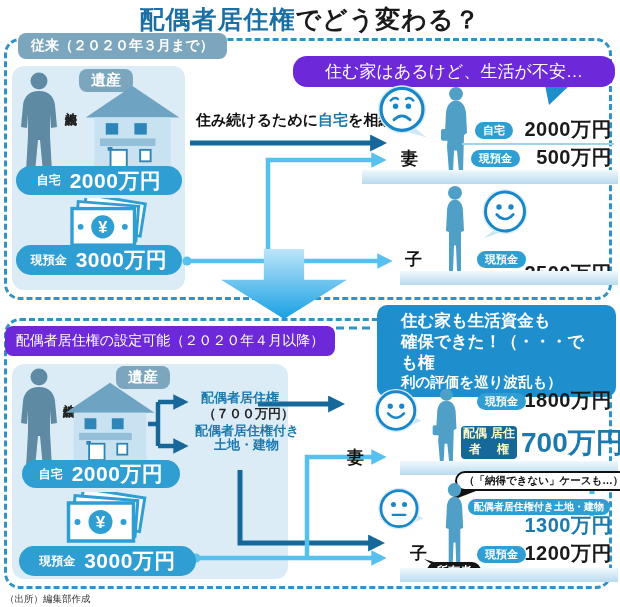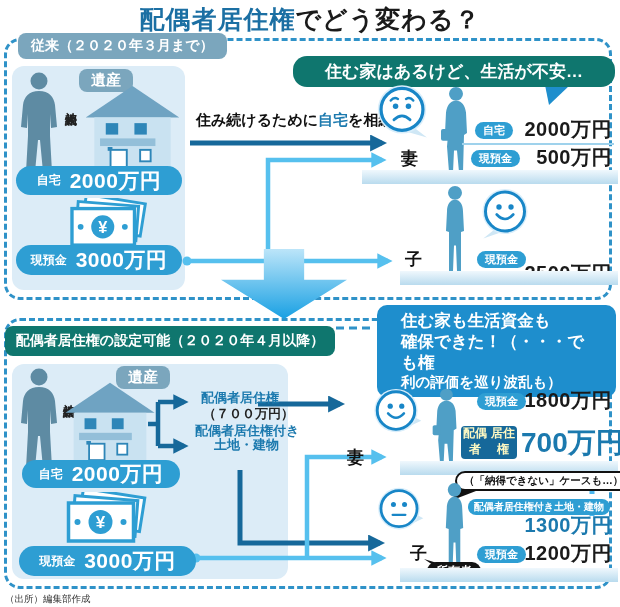--- a/index.html
+++ b/index.html
@@ -9,21 +9,21 @@
 .abs{position:absolute}
 .dashbox{border:3px dashed #2f92c8;border-radius:16px;background:transparent}
 .tag{background:#7ba6bd;color:#fff;font-weight:bold;border-radius:8px;display:flex;align-items:center;justify-content:center;white-space:nowrap}
 .panel{background:#dcecf7;border-radius:12px}
 .pill{background:#2e9ed3;border-radius:16px;color:#fff;display:flex;align-items:center;justify-content:center;gap:9px;white-space:nowrap}
 .pill .sm{font-size:12px;font-weight:bold}
 .pill .lg{font-size:21px;font-weight:bold;letter-spacing:.5px}
 .minipill{background:#2e9ed3;border-radius:9px;color:#fff;font-size:11px;font-weight:bold;padding:2px 8px;line-height:1.2;display:inline-block;white-space:nowrap}
 .val{font-size:20px;font-weight:bold;color:#1a1a1a;letter-spacing:.5px;white-space:nowrap}
 .valblue{color:#1b79ae}
-.bubble{background:#0f766e;color:#fff;font-weight:bold;border-radius:14px;display:flex;align-items:center;justify-content:center;white-space:nowrap}
+.bubble{background:#6d28d9;color:#fff;font-weight:normal;border-radius:14px;display:flex;align-items:center;justify-content:center;white-space:nowrap}
 .name{font-size:17px;font-weight:bold;color:#111;white-space:nowrap}
 .vtext{writing-mode:vertical-rl;font-size:12px;color:#222;letter-spacing:1px;font-weight:bold}
 .ground{background:linear-gradient(180deg,#f0f8fd,#b9dbee)}
 .rightval{position:absolute;right:8px;text-align:right}
 .bluetxt{color:#1b79ae}
 .splitxt{font-size:13px;font-weight:bold;color:#1b79ae;white-space:nowrap}
 .splitval{font-size:13px;font-weight:bold;color:#222;white-space:nowrap}
 #title-line{left:0;top:3px;width:100%;text-align:center;font-size:25px;font-weight:bold;color:#1a1a1a;letter-spacing:1px}
 #title-line .hl{color:#1b6fa3}
 #bigarrow{left:221px;top:249px;width:126px;height:70px;background:linear-gradient(180deg,#bce5f9,#18a0e3);clip-path:polygon(34% 0,66% 0,66% 44%,100% 44%,50% 100%,0 44%,34% 44%)}

